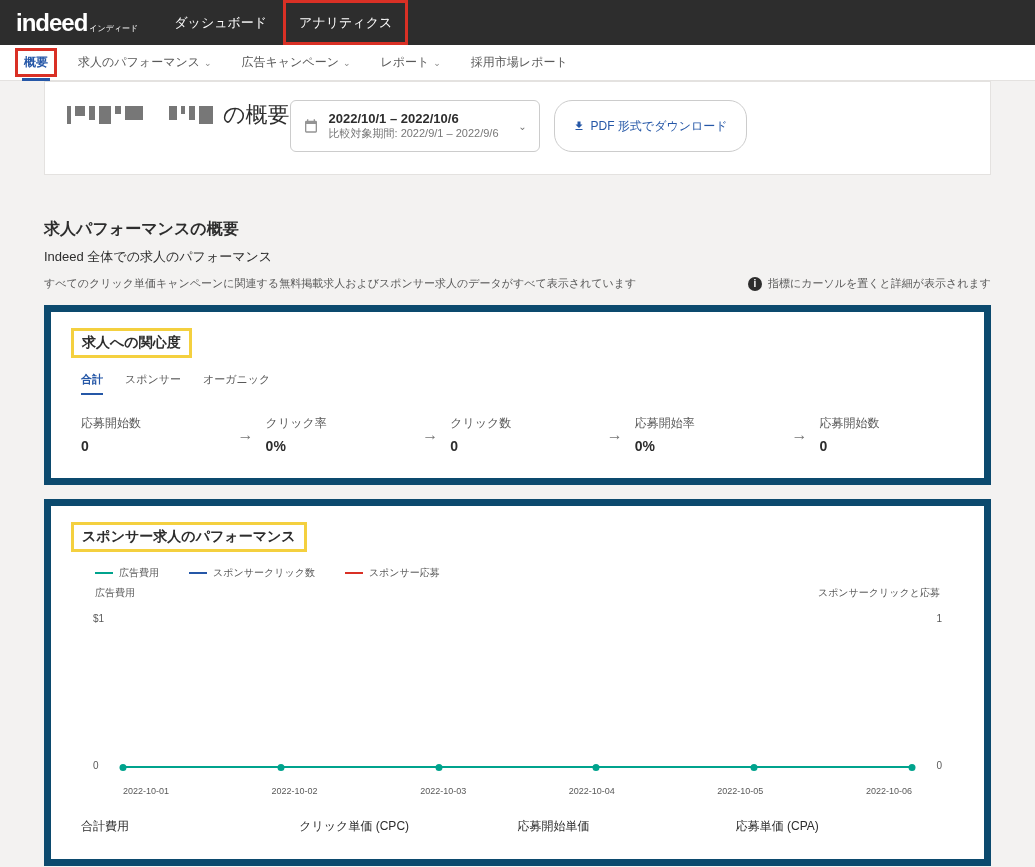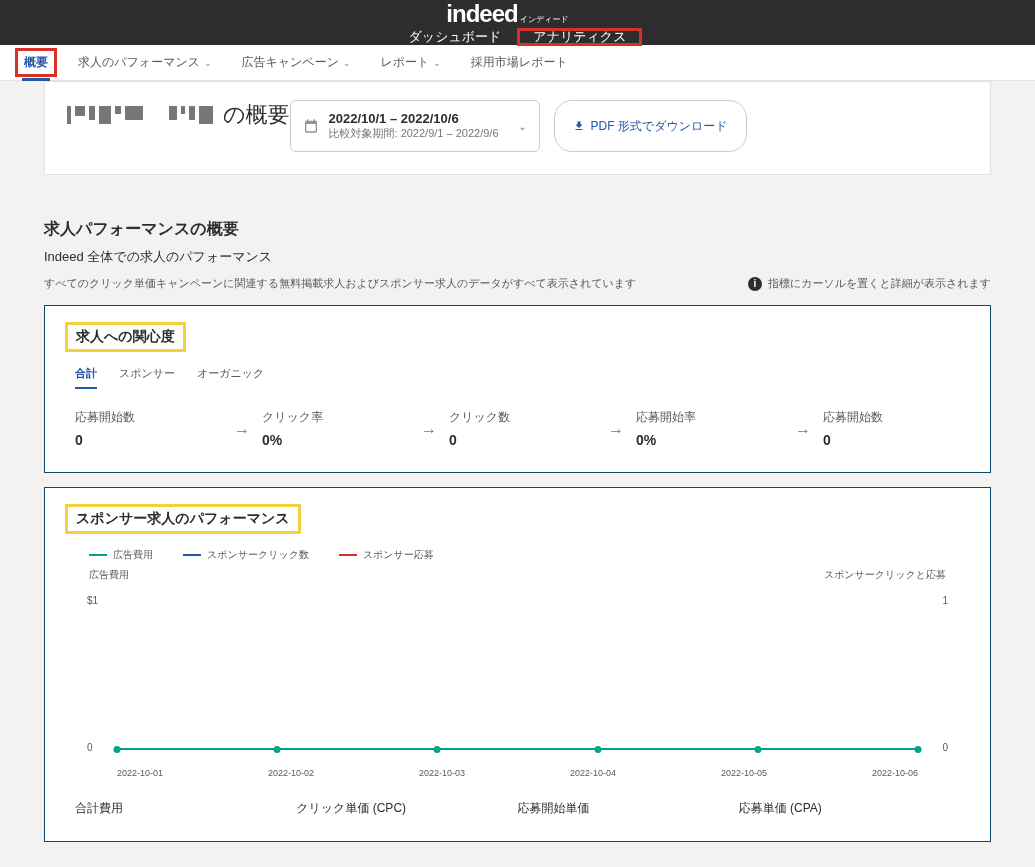--- a/index.html
+++ b/index.html
@@ -1,18 +1,18 @@
 <!DOCTYPE html>
 <html><head>
 <meta charset="utf-8">
 <style>
   * { margin: 0; padding: 0; box-sizing: border-box; font-family: "Helvetica Neue", Arial, "Hiragino Sans", "Meiryo", sans-serif; }
   body { background: #f3f2f1; color: #2d2d2d; font-size: 13px; width: 1035px; }
   
-  .topbar { background: #2d2d2d; color: #fff; height: 45px; display: flex; align-items: center; padding: 0 16px; flex-direction: column; }
+  .topbar { background: #2d2d2d; color: #fff; height: 45px; display: flex; align-items: center; padding: 0 16px; }
   .logo { display: flex; align-items: baseline; margin-right: 20px; }
   .logo-text { color: #fff; font-weight: 700; font-size: 24px; letter-spacing: -1px; }
   .logo-sub { font-size: 8px; color: #fff; margin-left: 2px; }
   .topnav { display: flex; height: 100%; }
   .topnav-item { display: flex; align-items: center; padding: 0 16px; color: #fff; font-size: 13px; height: 100%; cursor: pointer; }
   .topnav-item.highlight-red { outline: 3px solid #d93025; outline-offset: -3px; }
   .top-right { margin-left: auto; display: flex; align-items: center; gap: 14px; }
   .help { display: flex; align-items: center; gap: 6px; font-size: 12px; color: #fff; }
   .help-q { display: inline-flex; width: 16px; height: 16px; border-radius: 50%; border: 1.5px solid #fff; align-items: center; justify-content: center; font-size: 10px; font-weight: 700; }
   .whitebox { background: #fff; width: 90px; height: 18px; }
@@ -43,21 +43,21 @@
   .pdf-ic { width: 12px; height: 12px; fill: #2557a7; }
   
   .section-gap { height: 44px; }
   .section-title { font-size: 16px; font-weight: 700; margin-bottom: 8px; }
   .section-sub1 { font-size: 13px; margin-bottom: 10px; }
   .section-row { display: flex; justify-content: space-between; align-items: center; }
   .section-sub2 { font-size: 11px; color: #595959; font-family: serif; }
   .hint { display: flex; align-items: center; gap: 6px; font-size: 11px; color: #595959; }
   .hint-ic { width: 14px; height: 14px; border-radius: 50%; background: #2d2d2d; color: #fff; display: inline-flex; align-items: center; justify-content: center; font-size: 10px; font-weight: 700; }
   
-  .card { background: #fff; border: 1px solid #0c4a6e; margin-top: 14px; padding: 16px 20px 24px 20px; }
+  .card { background: #fff; border: 7px solid #0c4a6e; margin-top: 14px; padding: 16px 20px 24px 20px; }
   .yellow-box { display: inline-block; border: 3px solid #f4d03f; padding: 3px 8px; font-size: 14px; font-weight: 700; }
   .metric-tabs { display: flex; gap: 22px; margin-top: 14px; padding-left: 10px; font-size: 11px; color: #595959; }
   .metric-tabs .mt { cursor: pointer; padding-bottom: 6px; }
   .metric-tabs .mt.active { color: #2557a7; border-bottom: 2px solid #2557a7; font-weight: 700; }
   .metrics-row { display: flex; align-items: center; margin-top: 20px; padding-left: 10px; }
   .metric { flex: 1; }
   .metric-label { font-size: 12px; color: #595959; margin-bottom: 6px; }
   .metric-value { font-size: 14px; font-weight: 700; }
   .arrow { font-size: 16px; color: #767676; width: 40px; text-align: center; flex: 0 0 40px; }
   

